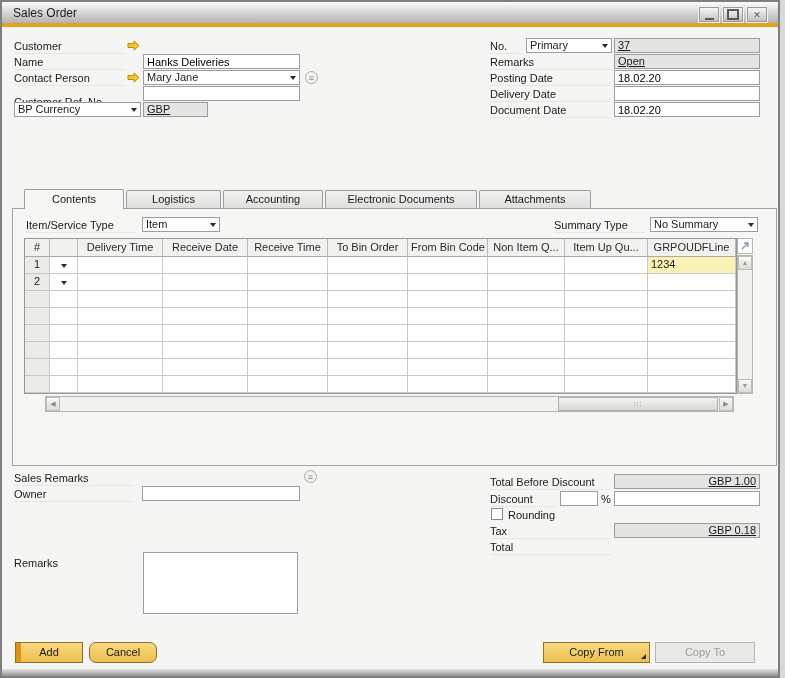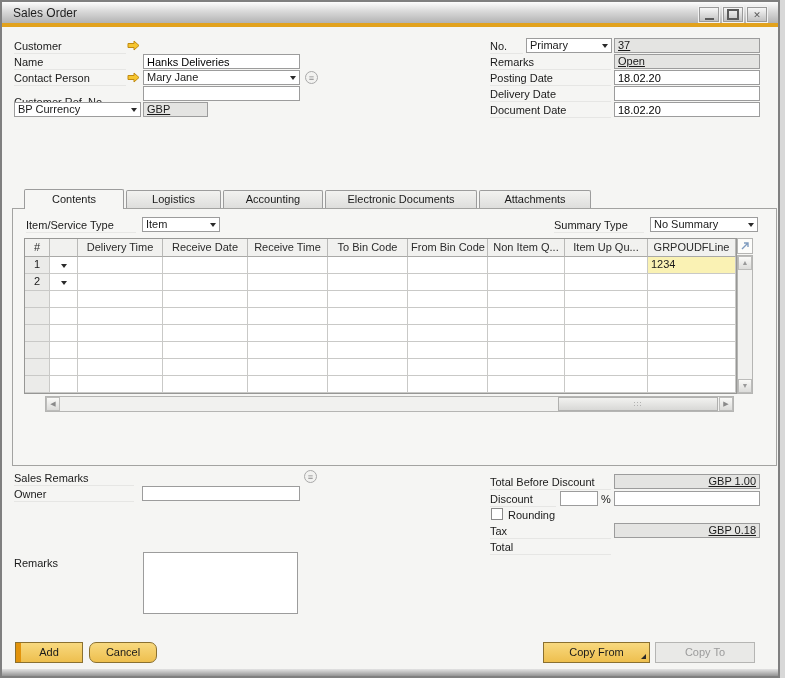--- a/index.html
+++ b/index.html
@@ -138,21 +138,21 @@
       <span class="tri"></span>
   </div>
 
   <div class="grid">
     <div class="grow gh" id="grid-header">
         <div class="gc" style="width: 25px;">#</div>
         <div class="gc" style="width: 28px;"></div>
         <div class="gc" style="width: 85px;">Delivery Time</div>
         <div class="gc" style="width: 85px;">Receive Date</div>
         <div class="gc" style="width: 80px;">Receive Time</div>
-        <div class="gc" style="width: 80px;">To Bin Code</div>
+        <div class="gc" style="width: 80px;">To Bin Order</div>
         <div class="gc" style="width: 80px;">From Bin Code</div>
         <div class="gc" style="width: 77px;">Non Item Q...</div>
         <div class="gc" style="width: 83px;">Item Up Qu...</div>
         <div class="gc" style="width: 88px;">GRPOUDFLine</div>
       </div>
     <div id="grid-body">
         <div class="grow">
           <div class="gc rownum" style="width: 25px;">1</div>
           <div class="gc ddcell" style="width: 28px;">
             <span class="tri"></span>

